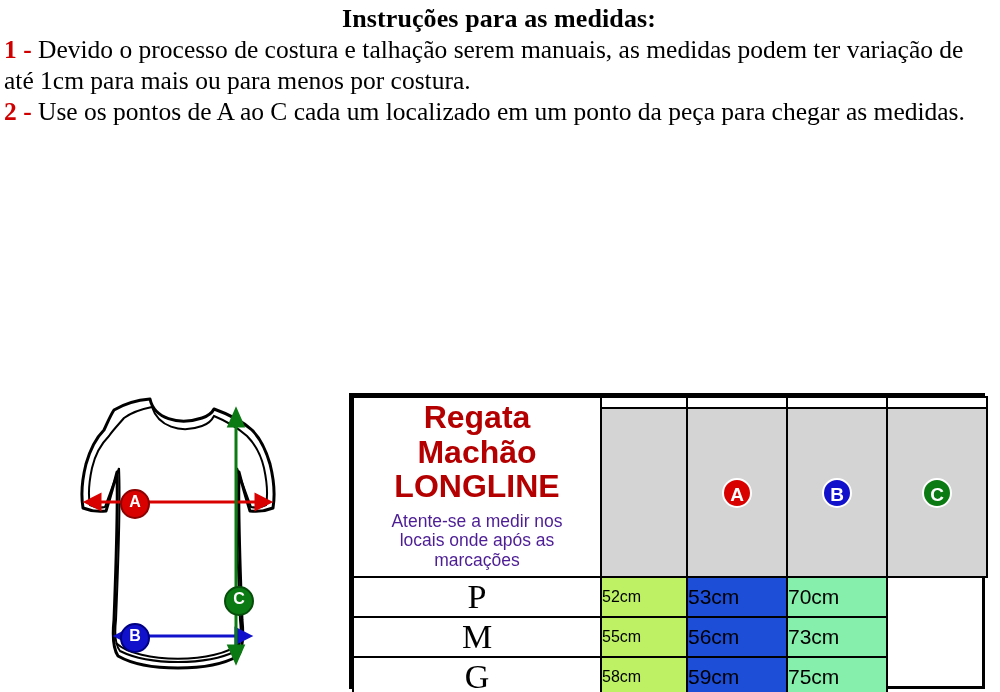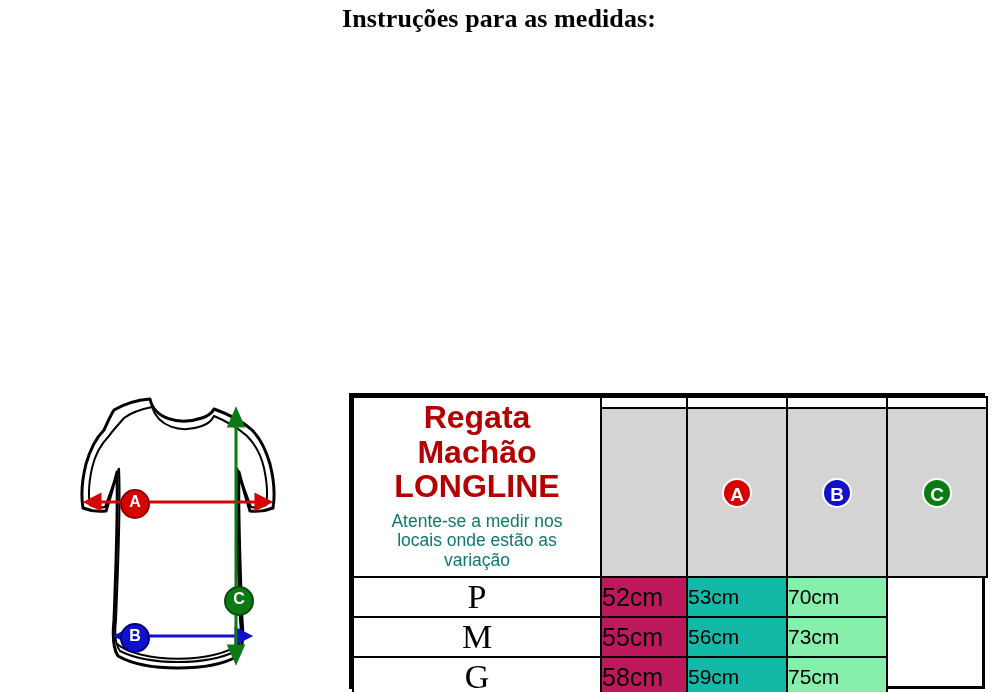--- a/index.html
+++ b/index.html
@@ -112,21 +112,21 @@
     font-family: "Liberation Sans", sans-serif;
     font-weight: bold;
     font-size: 32px;
     line-height: 1.08;
     margin-bottom: 8px;
   }
   #brand-sub {
     font-family: "Liberation Sans", sans-serif;
     font-size: 17.5px;
     line-height: 1.12;
-    color: #0f766e;
+    color: #4c1d95;
   }
   .hdr-blank { background: #ffffff; }
   .hdr-grey  { background: #d4d4d4; }
   .hdr-circle-cell {
     text-align: center;
     background: #d4d4d4;
   }
   .circ {
     display: inline-block;
     width: 30px;
@@ -145,45 +145,53 @@
   .circ-b { background: #1111cc; }
   .circ-c { background: #0b7a12; }
 
   .size-label {
     text-align: center;
     font-family: "Liberation Serif", serif;
     font-size: 34px;
     background: #ffffff;
   }
   .cell-a {
-    background: #be185d;
-    font-family: "Liberation Sans", sans-serif;
-    font-size: 25px;
+    background: #bef264;
+    font-family: "Liberation Sans", sans-serif;
+    font-size: 16px;
     padding-left: 6px;
   }
   .cell-b {
-    background: #14b8a6;
+    background: #1d4ed8;
     font-family: "Liberation Sans", sans-serif;
     font-size: 21px;
     padding-left: 6px;
   }
   .cell-c {
     background: #86efac;
     font-family: "Liberation Sans", sans-serif;
     font-size: 21px;
     padding-left: 6px;
   }
 </style>
 </head>
 <body>
 
 <div id="instructions">
   <div id="instr-title">Instruções para as medidas:</div>
 
-
+  <p class="instr-line">
+    <span class="num">1 -</span>
+    <span>Devido o processo de costura e talhação serem manuais, as medidas podem ter variação de até 1cm para mais ou para menos por costura.</span>
+  </p>
+
+  <p class="instr-line">
+    <span class="num">2 -</span>
+    <span>Use os pontos de A ao C cada um localizado em um ponto da peça para chegar as medidas.</span>
+  </p>
 
 
 </div>
 
 <div id="lower">
 
   <div id="shirt-wrap">
     <svg width="300" height="300" viewBox="0 0 300 300">
 
       <path d="M86,22
@@ -266,22 +274,22 @@
       <tbody>
         <tr>
           <td rowspan="2" id="brand-cell">
             <div id="brand-title">
               <div>Regata</div>
               <div>Machão</div>
               <div>LONGLINE</div>
             </div>
             <div id="brand-sub">
               <div>Atente-se a medir nos</div>
-              <div>locais onde estão as</div>
-              <div>variação</div>
+              <div>locais onde após as</div>
+              <div>marcações</div>
             </div>
           </td>
           <td class="hdr-blank"></td>
           <td class="hdr-blank"></td>
           <td class="hdr-blank"></td>
           <td class="hdr-blank"></td>
         </tr>
         <tr>
           <td class="hdr-grey"></td>
           <td class="hdr-circle-cell">

